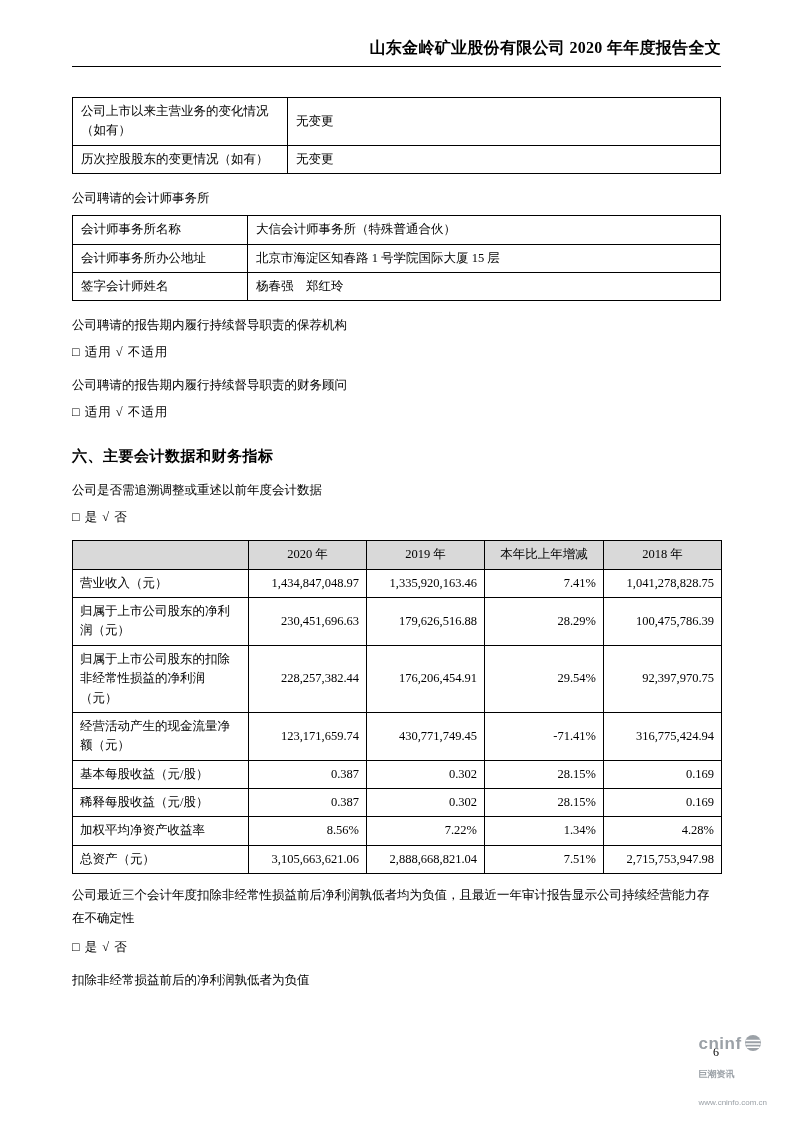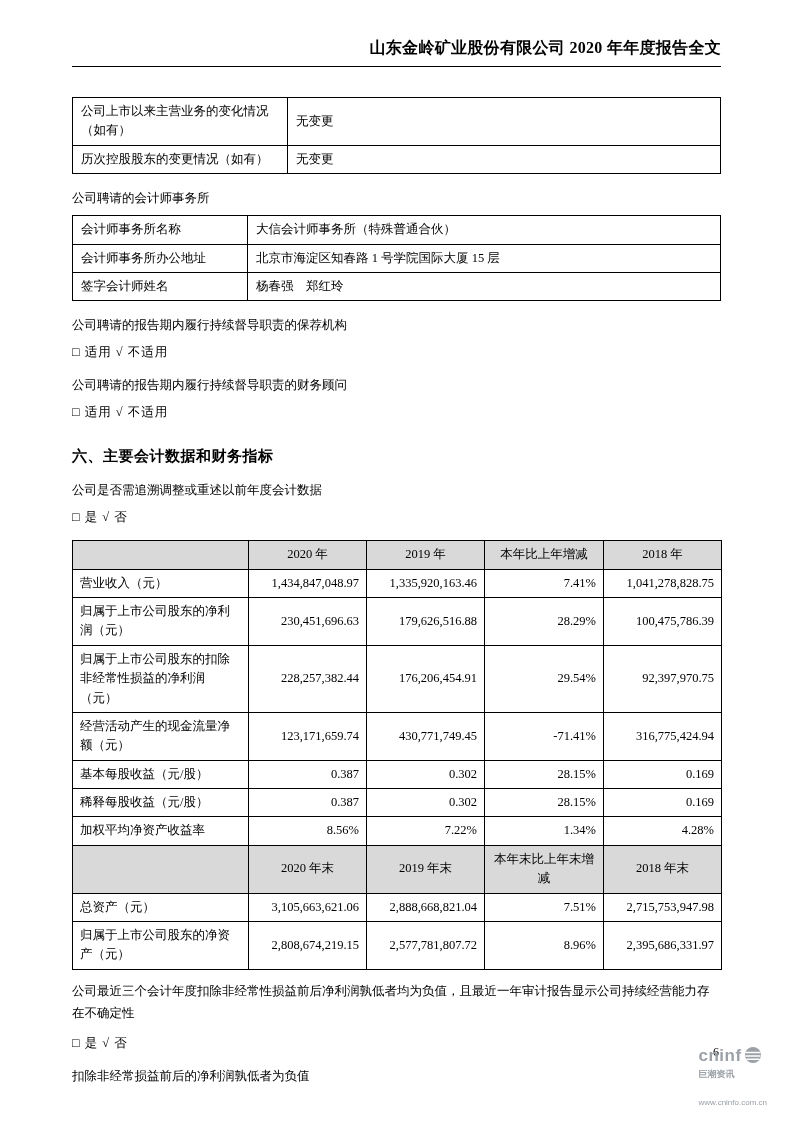--- a/index.html
+++ b/index.html
@@ -72,21 +72,21 @@
   .logo-text {
     font-family: "Liberation Sans", "DejaVu Sans", sans-serif;
     font-weight: bold;
     font-size: 17px;
     letter-spacing: 0.5px;
   }
   .logo-sub {
     font-family: "Liberation Sans", "DejaVu Sans", sans-serif;
     font-size: 9px;
     font-weight: bold;
-    margin-top: 3px;
+    margin-top: 15px;
   }
   .logo-url {
     font-family: "Liberation Sans", "DejaVu Sans", sans-serif;
     font-size: 8px;
     margin-top: 19px;
   }
 </style>
 </head>
 <body>
 
@@ -204,40 +204,26 @@
         <td class="num">28.15%</td>
         <td class="num">0.169</td>
       </tr>
       <tr>
         <td class="lbl">加权平均净资产收益率</td>
         <td class="num">8.56%</td>
         <td class="num">7.22%</td>
         <td class="num">1.34%</td>
         <td class="num">4.28%</td>
       </tr>
-      <tr class="head-row">
-        <td></td>
-        <td>2020 年末</td>
-        <td>2019 年末</td>
-        <td>本年末比上年末增减</td>
-        <td>2018 年末</td>
-      </tr>
       <tr>
         <td class="lbl">总资产（元）</td>
         <td class="num">3,105,663,621.06</td>
         <td class="num">2,888,668,821.04</td>
         <td class="num">7.51%</td>
         <td class="num">2,715,753,947.98</td>
-      </tr>
-      <tr>
-        <td class="lbl">归属于上市公司股东的净资产（元）</td>
-        <td class="num">2,808,674,219.15</td>
-        <td class="num">2,577,781,807.72</td>
-        <td class="num">8.96%</td>
-        <td class="num">2,395,686,331.97</td>
       </tr>
     </tbody>
   </table>
 
   <div class="note">公司最近三个会计年度扣除非经常性损益前后净利润孰低者均为负值，且最近一年审计报告显示公司持续经营能力存在不确定性</div>
   <div class="choice">□ 是 √ 否</div>
   <div class="para">扣除非经常损益前后的净利润孰低者为负值</div>
 
   <div class="page-number">6</div>
 

